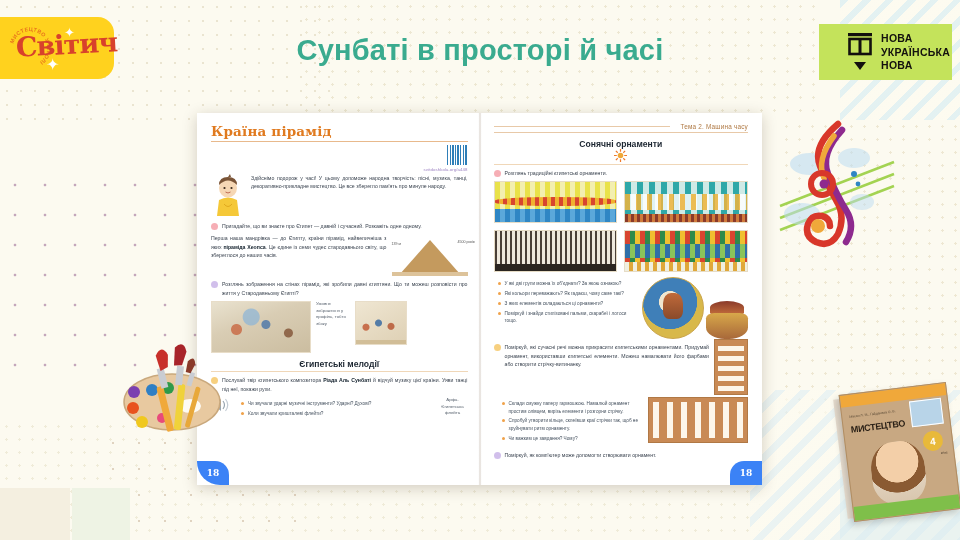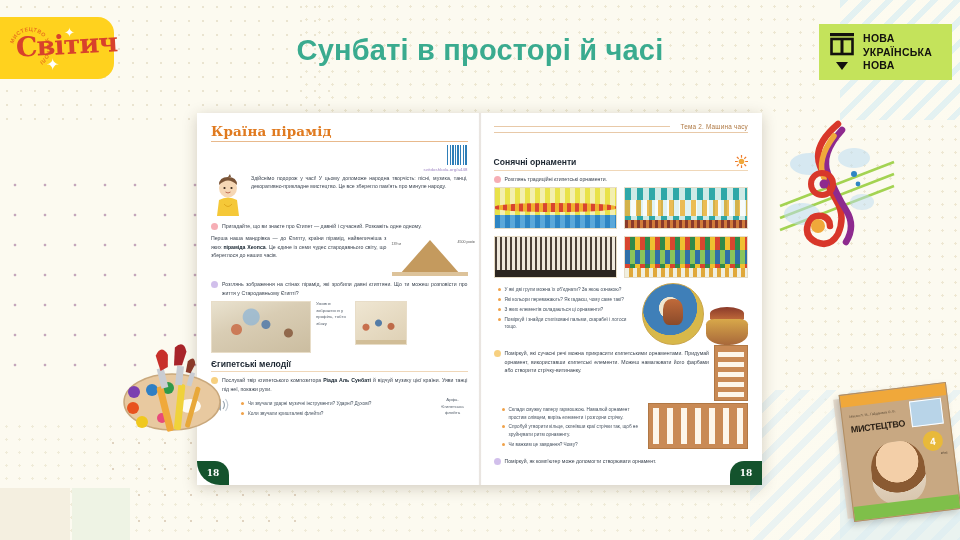--- a/index.html
+++ b/index.html
@@ -84,21 +84,21 @@
 
   .page-title{
     position:absolute; left:0; right:0; top:34px; text-align:center;
     font-size:29px; font-weight:bold; color:#3aab8f;
     letter-spacing:.2px;
   }
 
   .nush-logo{
     position:absolute; right:8px; top:24px; width:133px; height:56px;
     background:#c4e35b; display:flex; align-items:center; gap:8px;
-    padding:0 10px;
+    padding:0 28px;
   }
   .nush-mark{ width:26px; height:40px; position:relative; flex:0 0 26px;}
   .nush-text{ display:flex; flex-direction:column; gap:1px;
     font-size:10.5px; font-weight:bold; color:#13110e; line-height:1.18; letter-spacing:.3px;}
 
   
   .spread{
     position:absolute; left:197px; top:113px; width:565px; height:372px;
     background:#ffffff;
     box-shadow:0 3px 14px rgba(60,40,20,.22);
@@ -121,21 +121,21 @@
   .topic-bar{
     display:flex; align-items:center; justify-content:flex-end; gap:6px;
     font-size:6.4px; color:#b07a45; border-bottom:1px solid #e8c9a8;
     padding-bottom:2px; margin-bottom:6px; letter-spacing:.2px;
   }
   .topic-bar .dashes{flex:1;height:1px;background:#e8c9a8;margin-right:4px;}
 
   .sec-h{
     font-size:8.6px; font-weight:bold; color:#1b2530;
     border-bottom:1px solid #f0d7b8; padding-bottom:2px;
-    margin:22px 0 4px; display:flex; align-items:center; justify-content:space-between;
+    margin:6px 0 4px; display:flex; align-items:center; flex-direction:column;
   }
 
   .ptext{ font-size:5.2px; color:#3b4450; line-height:1.62; text-align:justify;}
   .ptext b{color:#12202c;}
   .qline{display:flex; gap:4px; align-items:flex-start; margin:4px 0;}
   .qicon{flex:0 0 7px;height:7px;border-radius:50%;background:#f4a0a8;opacity:.85;margin-top:1px;}
   .qicon.v2{background:#f6c86a;}
   .qicon.v3{background:#c9b4e8;}
   .bullets{margin:3px 0 3px 8px;}
   .bullets li{list-style:none; font-size:4.7px; color:#44505e; line-height:1.55;
@@ -220,21 +220,21 @@
 
   .vyt{width:34px;height:56px;background:#c98a55;border:1px solid #b07845;position:relative;overflow:hidden;}
   .vyt:after{content:"";position:absolute;inset:3px;
     background:repeating-linear-gradient(0deg,#fdf6ea 0 5px,transparent 5px 10px);}
   .vyt-wide{width:100px;height:46px;background:#c98a55;border:1px solid #b07845;position:relative;overflow:hidden;}
   .vyt-wide:after{content:"";position:absolute;inset:4px;
     background:repeating-linear-gradient(90deg,#fdf6ea 0 6px,#c98a55 6px 14px);}
 
   .pgnum{
     position:absolute; bottom:0; width:32px; height:24px;
-    background:#14532d; color:#fff; font-size:9px; font-weight:bold;
+    background:#3b82f6; color:#fff; font-size:9px; font-weight:bold;
     display:flex; align-items:center; justify-content:center;
     font-family:"DejaVu Serif", serif;
   }
   .pgnum.l{left:0; border-radius:0 14px 0 0;}
   .pgnum.r{right:0; border-radius:14px 0 0 0;}
   .sun-badge{width:13px;height:13px;}
 
   
   .palette{position:absolute;left:118px;top:340px;width:112px;height:96px;}
   .clef{position:absolute;left:778px;top:118px;width:118px;height:130px;}

